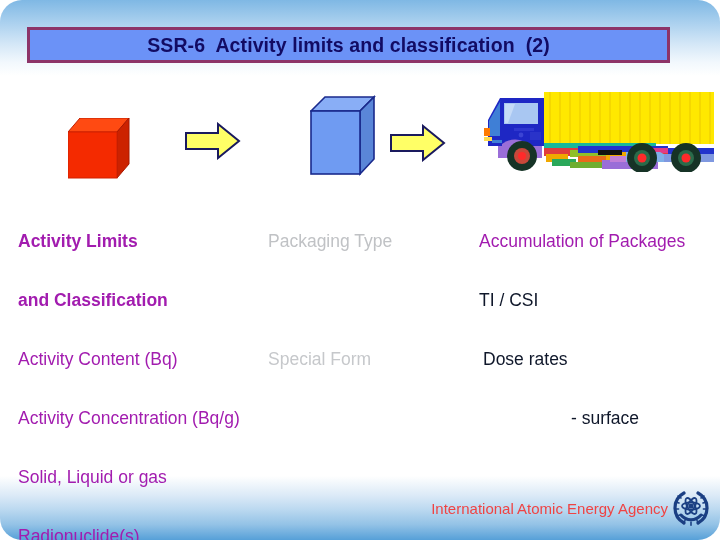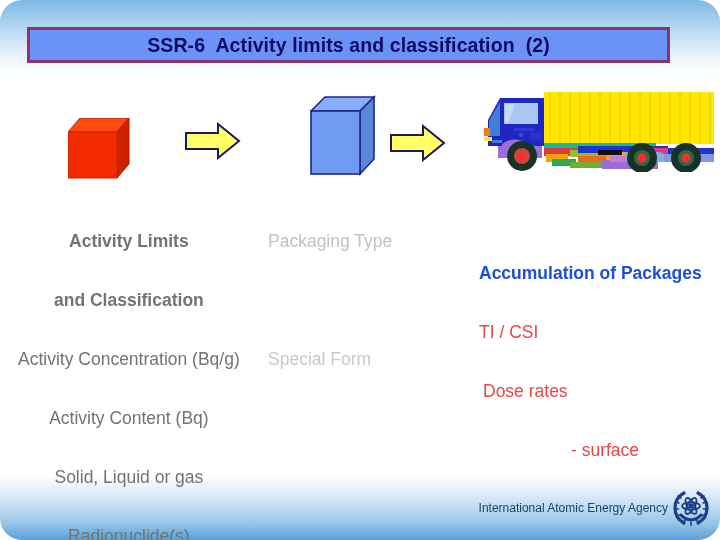--- a/index.html
+++ b/index.html
@@ -86,39 +86,39 @@
   .col .line {
     white-space: pre;
     line-height: 23px;
     font-size: 17.5px;
   }
   .col-left {
     left: 18px;
     top: 194px;
     color: #191a5e;
   }
-  .col-left .line { color: #737373; text-align: center; }
+  .col-left .line { color: #a21caf; }
   .col-left .line.b { font-weight: bold; }
 
   .col-mid {
     left: 268px;
     top: 194px;
     color: #c6c8cb;
   }
   .col-mid .line { color: #c6c8cb; }
   .col-mid .line.b { font-weight: normal; color: #c0c2c5; }
   .col-mid .line.spacer { visibility: hidden; }
 
   .col-right {
     left: 479px;
     top: 194px;
     color: #c9cbce;
   }
-  .col-right .line { color: #ef4444; }
-  .col-right .line.b { font-weight: bold; color: #1d4ed8; margin-top: 32px; }
+  .col-right .line { color: #0f172a; }
+  .col-right .line.b { font-weight: normal; color: #a21caf; }
   .col-right .ind1 { padding-left: 16px; }
   .col-right .ind2 { padding-left: 92px; }
   .col-right .ind0b { padding-left: 4px; }
 
   
   .footer {
     position: absolute;
     left: 0;
     bottom: 0;
     width: 720px;
@@ -126,22 +126,22 @@
   }
   .footer-inner {
     position: absolute;
     right: 10px;
     top: 13px;
     display: flex;
     align-items: center;
     gap: 4px;
   }
   .footer-text {
-    color: #0c4a6e;
-    font-size: 12px;
+    color: #ef4444;
+    font-size: 15px;
     white-space: pre;
   }
   .footer-logo { display: block; }
 </style>
 </head>
 <body>
 
 <div id="slide">
 
   <div class="bg-top"></div>
@@ -253,22 +253,22 @@
         <circle cx="208" cy="68" r="15" fill="#163326"></circle>
         <circle cx="208" cy="68" r="8" fill="#2a6b4a"></circle>
         <circle cx="208" cy="68" r="4.5" fill="#ff2a2a"></circle>
       </g>
     </svg>
   </div>
 
   <div class="col col-left">
     <div class="line b">Activity Limits</div>
     <div class="line b">and Classification</div>
+    <div class="line">Activity Content (Bq)</div>
     <div class="line">Activity Concentration (Bq/g)</div>
-    <div class="line">Activity Content (Bq)</div>
     <div class="line">Solid, Liquid or gas</div>
     <div class="line">Radionuclide(s)</div>
     
   </div>
 
   <div class="col col-mid">
     <div class="line b">Packaging Type</div>
     <div class="line spacer">&nbsp;</div>
     <div class="line">Special Form</div>
     

